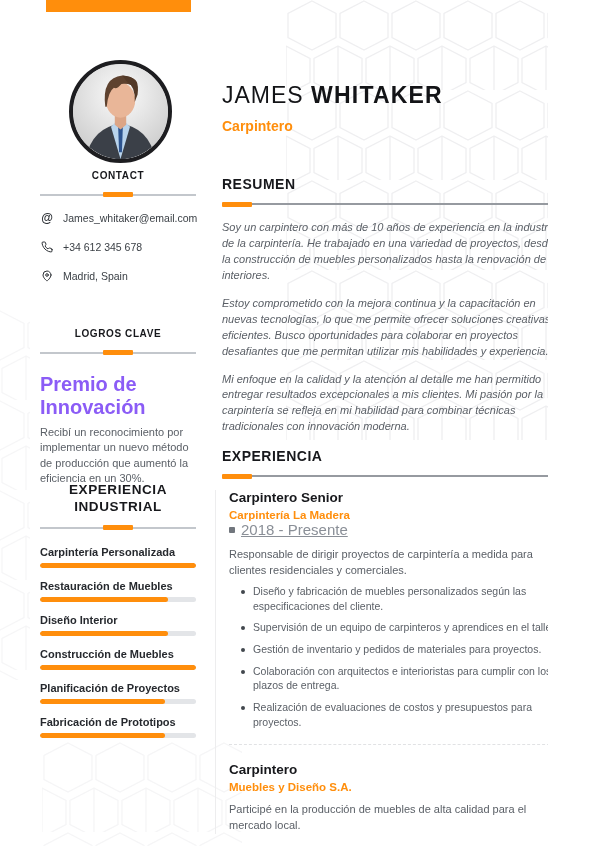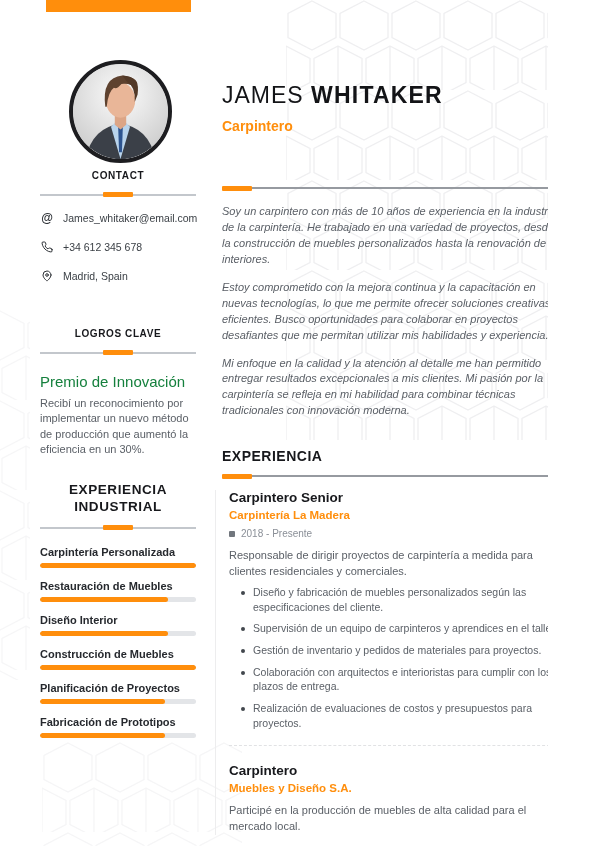--- a/index.html
+++ b/index.html
@@ -35,41 +35,41 @@
   .divider.left .seg{left:0;}
   .divider.main{background:#969aa0;}
 
   .contact-list{margin-top:16px;}
   .contact-item{display:flex;align-items:center;gap:9px;margin-bottom:17px;}
   .cicon{width:14px;display:flex;justify-content:center;color:#2e3237;flex:0 0 14px;}
   .cicon svg{display:block;}
   .at{font-size:12px;font-weight:600;line-height:1;}
   .ctext{font-size:10.5px;color:#3b4046;}
 
-  .ach-title{margin-top:19px;font-size:15px;font-weight:400;color:#15803d;}
+  .ach-title{margin-top:19px;font-size:20px;font-weight:700;color:#8b5cf6;}
   .ach-text{margin-top:6px;font-size:11px;line-height:1.42;color:#5b6067;}
 
   .skill-list{margin-top:17px;}
   .skill{margin-bottom:12px;}
   .skill-label{font-size:11px;font-weight:700;color:#26292e;margin-bottom:5px;}
   .bar{height:5px;border-radius:3px;background:#e3e5e8;overflow:hidden;}
   .bar-fill{height:100%;border-radius:3px;background:#FF8E0C;width:0;}
 
   
   .main-section{position:absolute;left:222px;width:338px;}
   .sec-summary{top:176px;}
   .sec-exp{top:448px;}
   .sec-title{font-size:14px;font-weight:700;letter-spacing:.5px;color:#17181c;}
   .para{font-size:11px;line-height:1.45;color:#5b6067;margin-top:12px;font-style:italic;}
   .para.first{margin-top:15px;}
 
   .jobs{margin-top:13px;margin-left:-7px;border-left:1px solid #ededee;padding-left:13px;}
   .job-title{font-size:13.5px;font-weight:700;color:#17181c;}
   .job-company{margin-top:4px;font-size:11.5px;font-weight:700;color:#FF8E0C;}
-  .job-dates{margin-top:7px;display:flex;align-items:center;gap:6px;font-size:10px;color:#8a8f97;}
+  .job-dates{display:flex;align-items:center;gap:6px;font-size:15px;color:#8a8f97;text-decoration:underline;}
   .dateicon{width:6px;height:6px;background:#71767d;border-radius:1px;display:inline-block;}
   .job-desc{margin-top:9px;font-size:11px;line-height:1.45;color:#5b6067;}
   .job-bullets{list-style:none;margin:5px 0 0 0;padding:0 0 0 24px;}
   .job-bullets li{position:relative;font-size:10.5px;line-height:1.4;color:#5b6067;margin-bottom:7px;}
   .job-bullets li::before{content:"";position:absolute;left:-12px;top:6px;width:4px;height:4px;border-radius:50%;background:#42474d;}
   .job-sep{border:none;border-top:1px dashed #e1e2e4;margin:15px 0 17px 0;}
 </style>
 </head>
 <body>
 
@@ -204,20 +204,21 @@
           <div class="skill-label">Fabricación de Prototipos</div>
           <div class="bar">
               <div class="bar-fill" style="width: 80%;"></div>
             </div>
         </div>
       </div>
     </section>
   </aside>
 
   <section class="main-section sec-summary">
+    <div class="sec-title">RESUMEN</div>
     <div class="divider main left">
         <span class="seg"></span>
       </div>
     <p class="para first">Soy un carpintero con más de 10 años de experiencia en la industria de la carpintería. He trabajado en una variedad de proyectos, desde la construcción de muebles personalizados hasta la renovación de interiores.</p>
     <p class="para">Estoy comprometido con la mejora continua y la capacitación en nuevas tecnologías, lo que me permite ofrecer soluciones creativas y eficientes. Busco oportunidades para colaborar en proyectos desafiantes que me permitan utilizar mis habilidades y experiencia.</p>
     <p class="para">Mi enfoque en la calidad y la atención al detalle me han permitido entregar resultados excepcionales a mis clientes. Mi pasión por la carpintería se refleja en mi habilidad para combinar técnicas tradicionales con innovación moderna.</p>
   </section>
 
   <section class="main-section sec-exp">
     <div class="sec-title">EXPERIENCIA</div>

